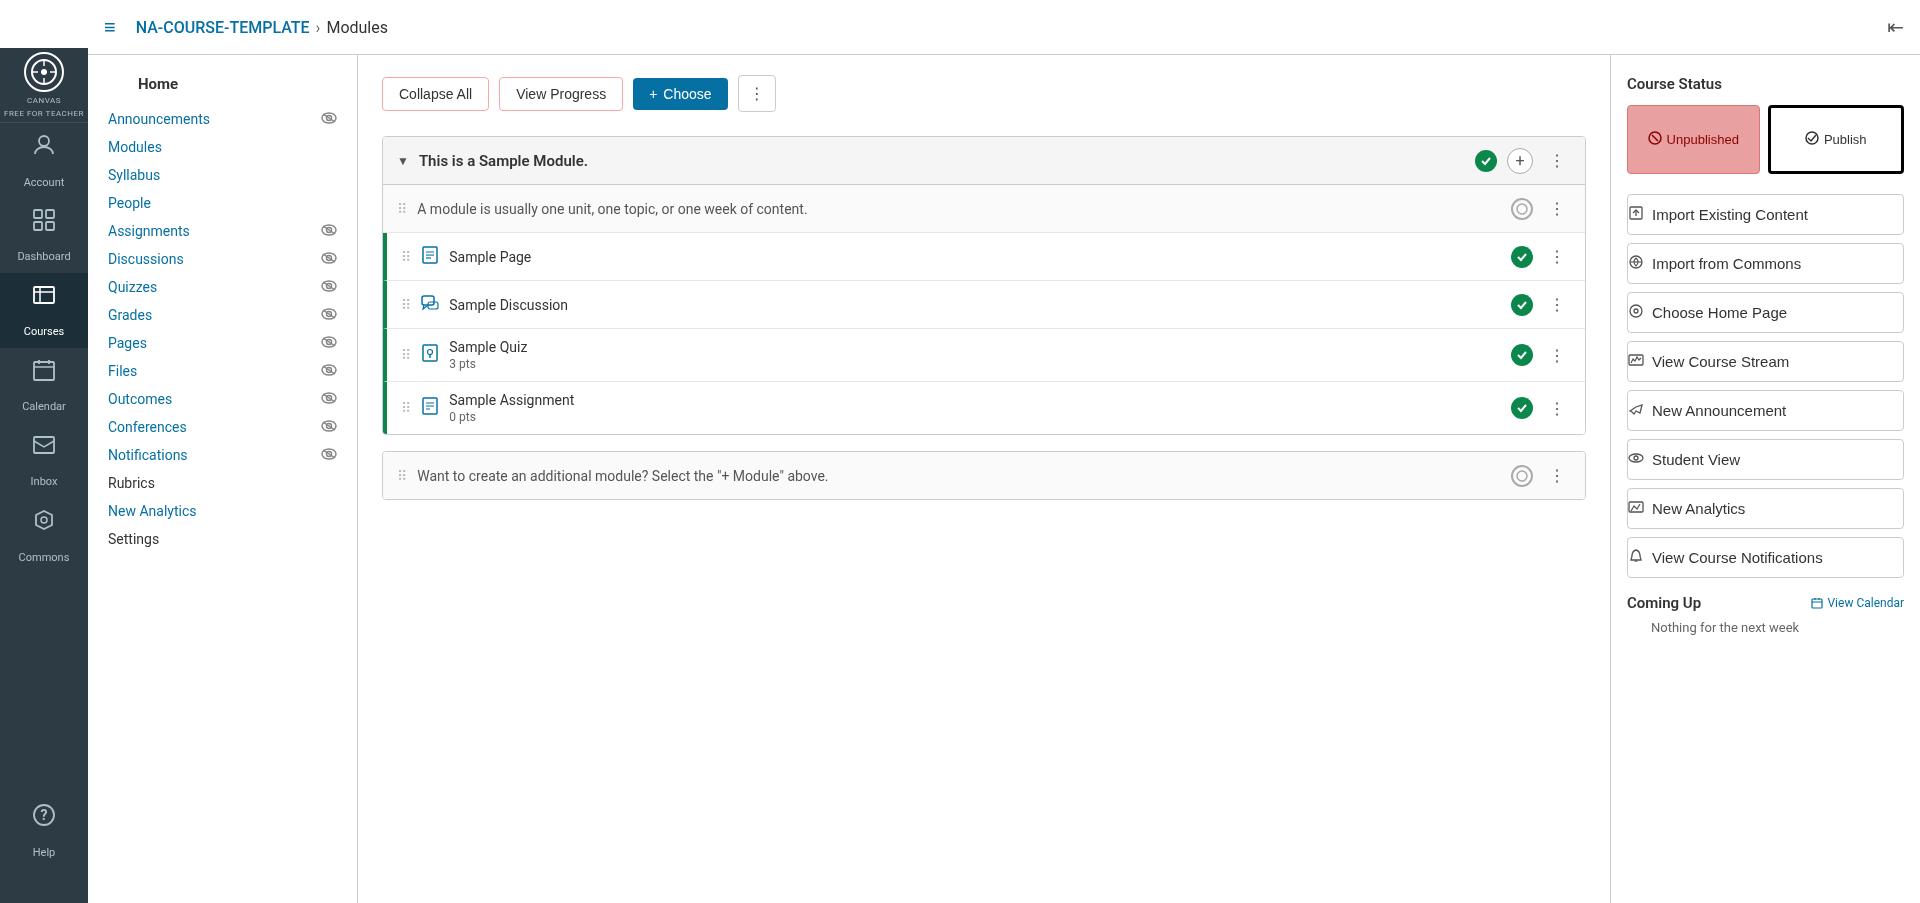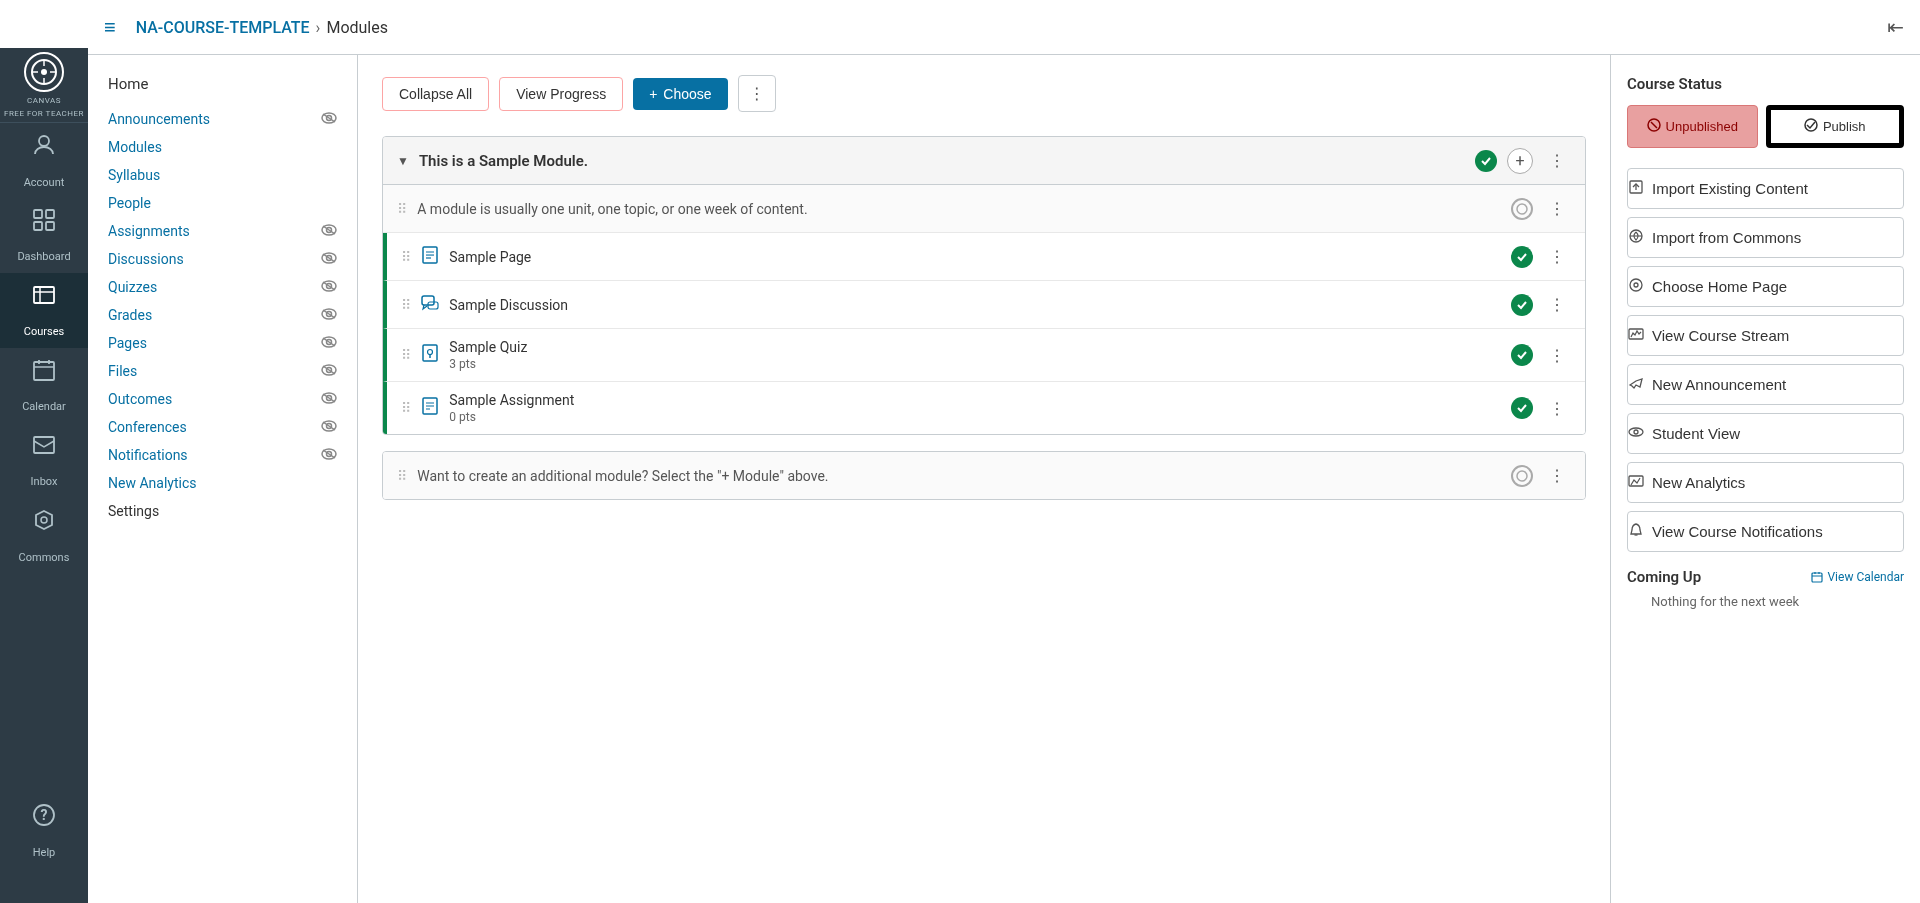--- a/index.html
+++ b/index.html
@@ -123,23 +123,24 @@
       width: 270px;
       flex-shrink: 0;
       border-right: 1px solid #c7cdd1;
       padding: 16px 0;
       overflow-y: auto;
       height: 100%;
     }
     .left-nav-home {
       padding: 4px 20px 12px;
       font-size: 15px;
-      font-weight: 400;
+      font-weight: 700;
       color: #333;
       cursor: pointer;
+      margin-left: 30px;
     }
     .nav-item-row {
       display: flex;
       align-items: center;
       padding: 6px 20px;
       justify-content: space-between;
     }
     .nav-item-link {
       color: #0770a3;
       text-decoration: none;
@@ -291,23 +292,23 @@
       color: #8b0000;
       font-size: 13px;
       cursor: pointer;
       display: flex;
       align-items: center;
       gap: 5px;
       justify-content: center;
     }
     .btn-publish {
       flex: 1;
-      padding: 8px 12px;
+      padding: 23px 12px;
       background: #fff;
-      border: 5px solid #000000;
+      border: 3px solid #000000;
       border-radius: 4px;
       color: #333;
       font-size: 13px;
       cursor: pointer;
       display: flex;
       align-items: center;
       gap: 5px;
       justify-content: center;
     }
     .right-action-btn {
@@ -559,20 +560,23 @@
         <a class="nav-item-link">Notifications</a>
         <span class="nav-eye-icon">
           <svg width="16" height="12" viewBox="0 0 16 12" fill="none">
               <ellipse cx="8" cy="6" rx="7" ry="5" stroke="#888" stroke-width="1.5"></ellipse>
               <circle cx="8" cy="6" r="2.5" stroke="#888" stroke-width="1.5"></circle>
               <line x1="2" y1="2" x2="14" y2="10" stroke="#888" stroke-width="1.5"></line>
             </svg>
         </span>
       </div>
       <div class="nav-item-row">
+        <span class="nav-item-plain">Rubrics</span>
+      </div>
+      <div class="nav-item-row">
         <a class="nav-item-link">New Analytics</a>
       </div>
       <div class="nav-item-row">
         <span class="nav-item-plain">Settings</span>
       </div>
     </nav>
 
     <div class="main-content">
 
       <div class="modules-toolbar">

